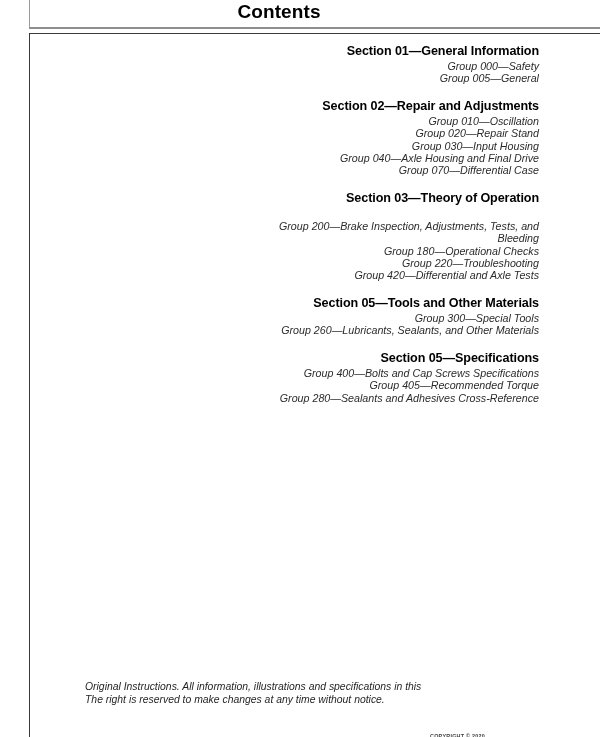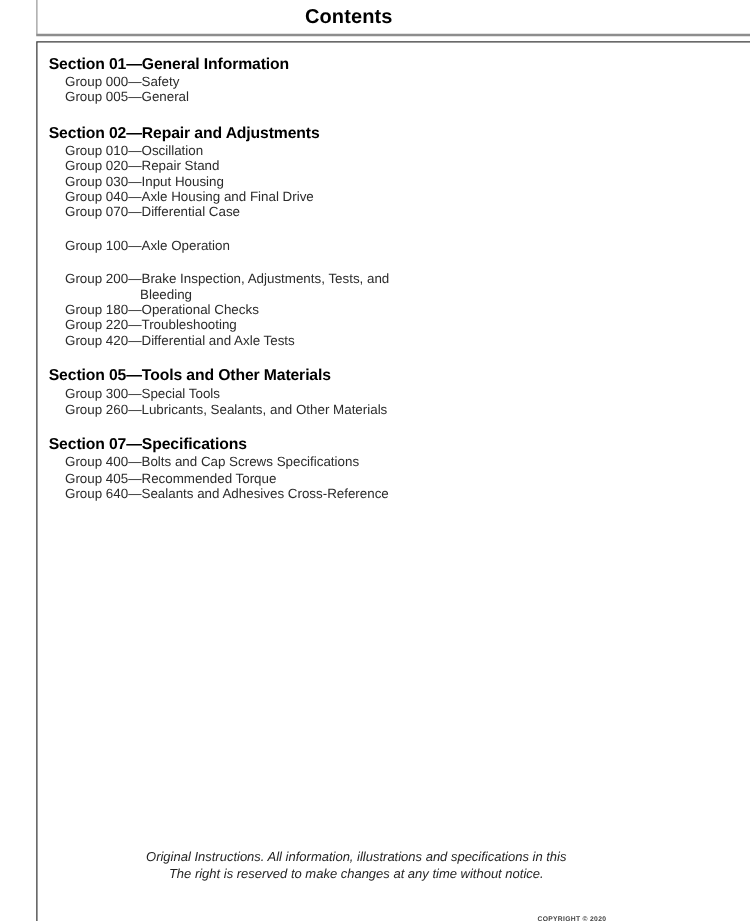--- a/index.html
+++ b/index.html
@@ -38,21 +38,21 @@
     border-top: 1px solid #9a9a9a;
     box-sizing: border-box;
     background: #ffffff;
   }
   .page-title {
     position: absolute;
     left: 0;
     right: 110px;
     bottom: 4px;
     text-align: center;
-    font-size: 16px;
+    font-size: 19px;
     font-weight: bold;
     letter-spacing: 0.1px;
     color: #000000;
   }
 
   
   .content-box {
     position: absolute;
     left: 29px;
     top: 33px;
@@ -65,57 +65,58 @@
 
   
   .toc {
     position: absolute;
     left: 9px;
     top: 10px;
     width: 500px;
   }
   .section-block {
     margin-bottom: 14px;
+    text-align: right;
   }
   .section-block:last-child {
     margin-bottom: 0;
   }
   .section-title {
     font-size: 12.6px;
     font-weight: bold;
     color: #000000;
     letter-spacing: -0.1px;
     line-height: 15px;
     margin-bottom: 1px;
     white-space: nowrap;
   }
   .group-list {
     margin: 0;
     padding: 0;
     list-style: none;
+    font-style: italic;
   }
   .group-item {
     font-size: 10.7px;
     color: #2b2b2b;
     line-height: 12.4px;
     padding-left: 13px;
     white-space: nowrap;
   }
   .group-cont {
     display: block;
     padding-left: 60px;
   }
 
   
   .footer-note {
     position: absolute;
     left: 55px;
     top: 646px;
     width: 400px;
-    text-align: center;
     font-size: 10.4px;
     font-style: italic;
     line-height: 13.2px;
     color: #1f1f1f;
   }
   .copyright {
     position: absolute;
     left: 400px;
     top: 699px;
     width: 130px;
@@ -153,23 +154,21 @@
         <ul class="group-list">
           <li class="group-item">Group 010—Oscillation</li>
           <li class="group-item">Group 020—Repair Stand</li>
           <li class="group-item">Group 030—Input Housing</li>
           <li class="group-item">Group 040—Axle Housing and Final Drive</li>
           <li class="group-item">Group 070—Differential Case</li>
         </ul>
       </div>
 
       <div class="section-block">
-        <ul class="group-list">
-          <li class="group-item">Group 100—Axle Operation</li>
-        </ul>
+        <div class="section-title">Section 03—Theory of Operation</div>
       </div>
 
       <div class="section-block">
         <ul class="group-list">
           <li class="group-item">
             <span>Group 200—Brake Inspection, Adjustments, Tests, and</span>
             <span class="group-cont">Bleeding</span>
           </li>
           <li class="group-item">Group 180—Operational Checks</li>
           <li class="group-item">Group 220—Troubleshooting</li>
@@ -179,25 +178,25 @@
 
       <div class="section-block">
         <div class="section-title">Section 05—Tools and Other Materials</div>
         <ul class="group-list">
           <li class="group-item">Group 300—Special Tools</li>
           <li class="group-item">Group 260—Lubricants, Sealants, and Other Materials</li>
         </ul>
       </div>
 
       <div class="section-block">
-        <div class="section-title">Section 07—Specifications</div>
+        <div class="section-title">Section 05—Specifications</div>
         <ul class="group-list">
           <li class="group-item">Group 400—Bolts and Cap Screws Specifications</li>
           <li class="group-item">Group 405—Recommended Torque</li>
-          <li class="group-item">Group 640—Sealants and Adhesives Cross-Reference</li>
+          <li class="group-item">Group 280—Sealants and Adhesives Cross-Reference</li>
         </ul>
       </div>
 
     </div>
 
     <div class="footer-note">
       <div>Original Instructions.  All information, illustrations and specifications in this</div>
       <div>The right is reserved to make changes at any time without notice.</div>
     </div>
 

